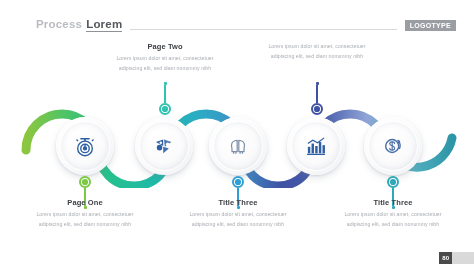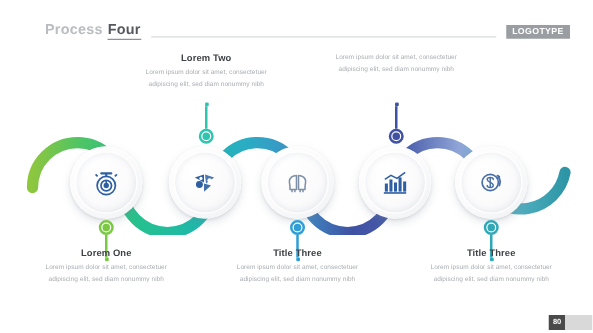--- a/index.html
+++ b/index.html
@@ -185,21 +185,21 @@
     background: #d9d9d9;
     width: 22px;
   }
 </style>
 </head>
 <body>
 
 <div class="header">
   <div class="title-wrap">
     <span class="title-light">Process</span>
-    <span class="title-bold">Four</span>
+    <span class="title-bold">Lorem</span>
   </div>
   <div class="header-rule"></div>
   <div class="logotype">LOGOTYPE</div>
 </div>
 
 <svg class="ribbon" viewBox="0 0 474 100" preserveAspectRatio="none">
   <defs>
     <linearGradient id="grad-ribbon" x1="0" y1="0" x2="1" y2="0">
       <stop offset="0.00" stop-color="#8dc63f"></stop>
       <stop offset="0.09" stop-color="#4ec465"></stop>
@@ -314,26 +314,26 @@
   <div class="dot"></div>
 </div>
 
 <div class="pin down" style="left:388px; top:176px; color:#2fa8b8;">
   <div class="dot"></div>
   <div class="stem" style="height:18px;"></div>
   <div class="cap"></div>
 </div>
 
 <div class="block" style="left:29px; top:198px;">
-  <div class="b-title">Lorem One</div>
+  <div class="b-title">Page One</div>
   <div class="b-body">Lorem ipsum dolor sit amet, consectetuer adipiscing elit, sed diam nonummy nibh</div>
 </div>
 
 <div class="block" style="left:109px; top:42px;">
-  <div class="b-title">Lorem Two</div>
+  <div class="b-title">Page Two</div>
   <div class="b-body">Lorem ipsum dolor sit amet, consectetuer adipiscing elit, sed diam nonummy nibh</div>
 </div>
 
 <div class="block" style="left:182px; top:198px;">
   <div class="b-title">Title Three</div>
   <div class="b-body">Lorem ipsum dolor sit amet, consectetuer adipiscing elit, sed diam nonummy nibh</div>
 </div>
 
 <div class="block" style="left:261px; top:42px;">
   <div class="b-body">Lorem ipsum dolor sit amet, consectetuer adipiscing elit, sed diam nonummy nibh</div>

